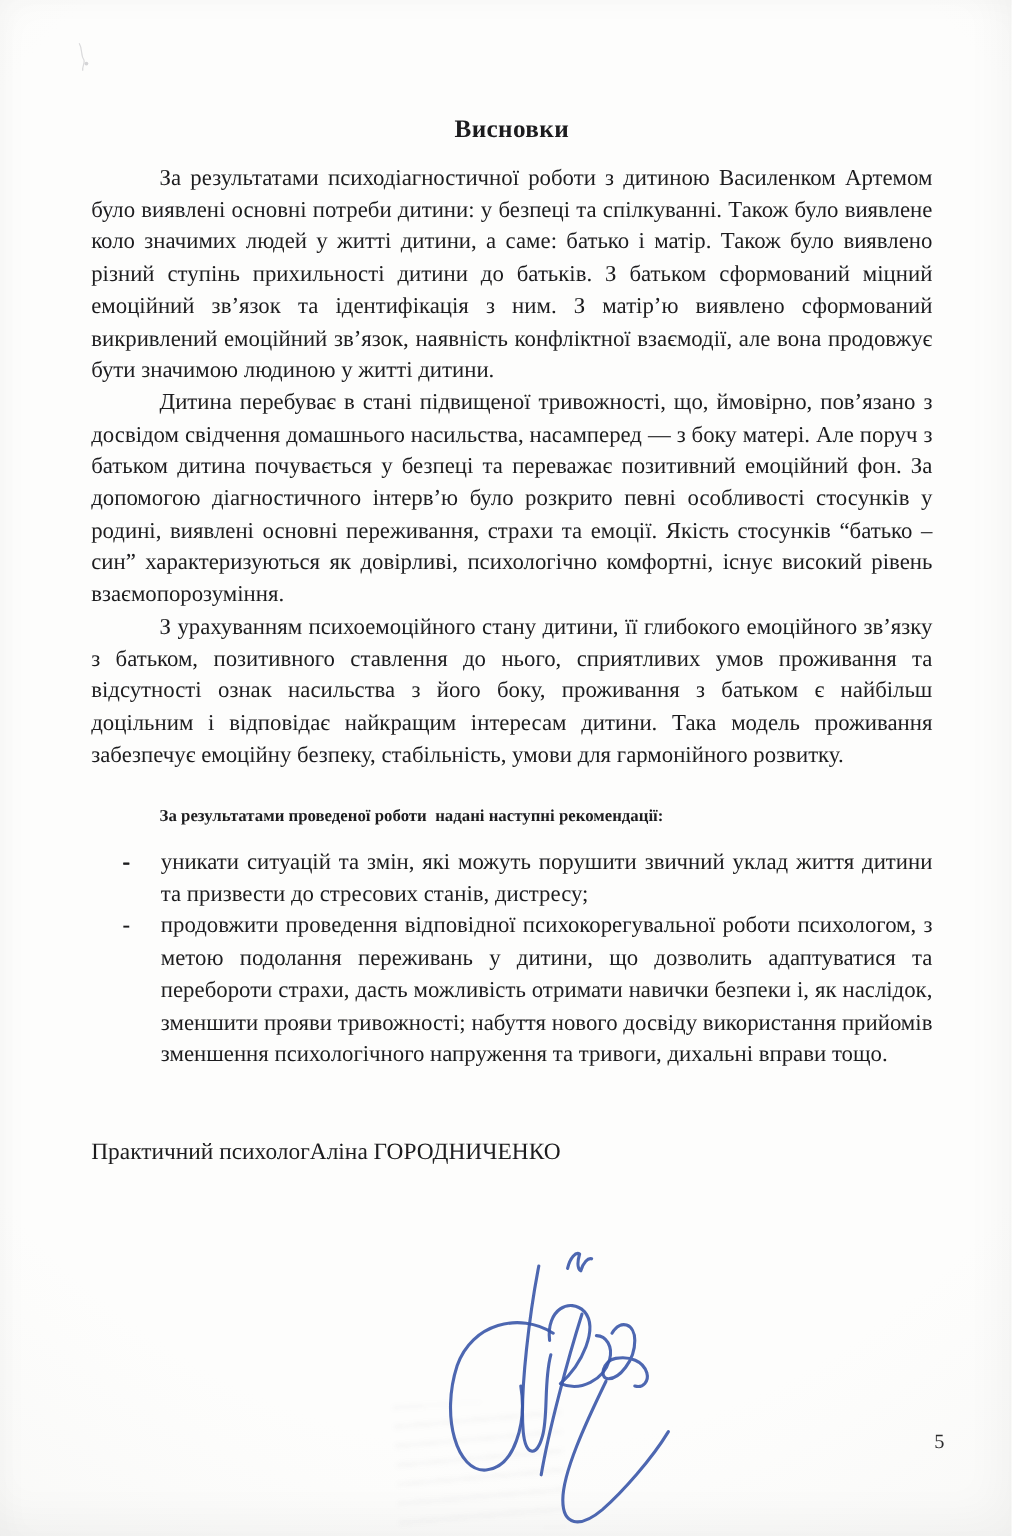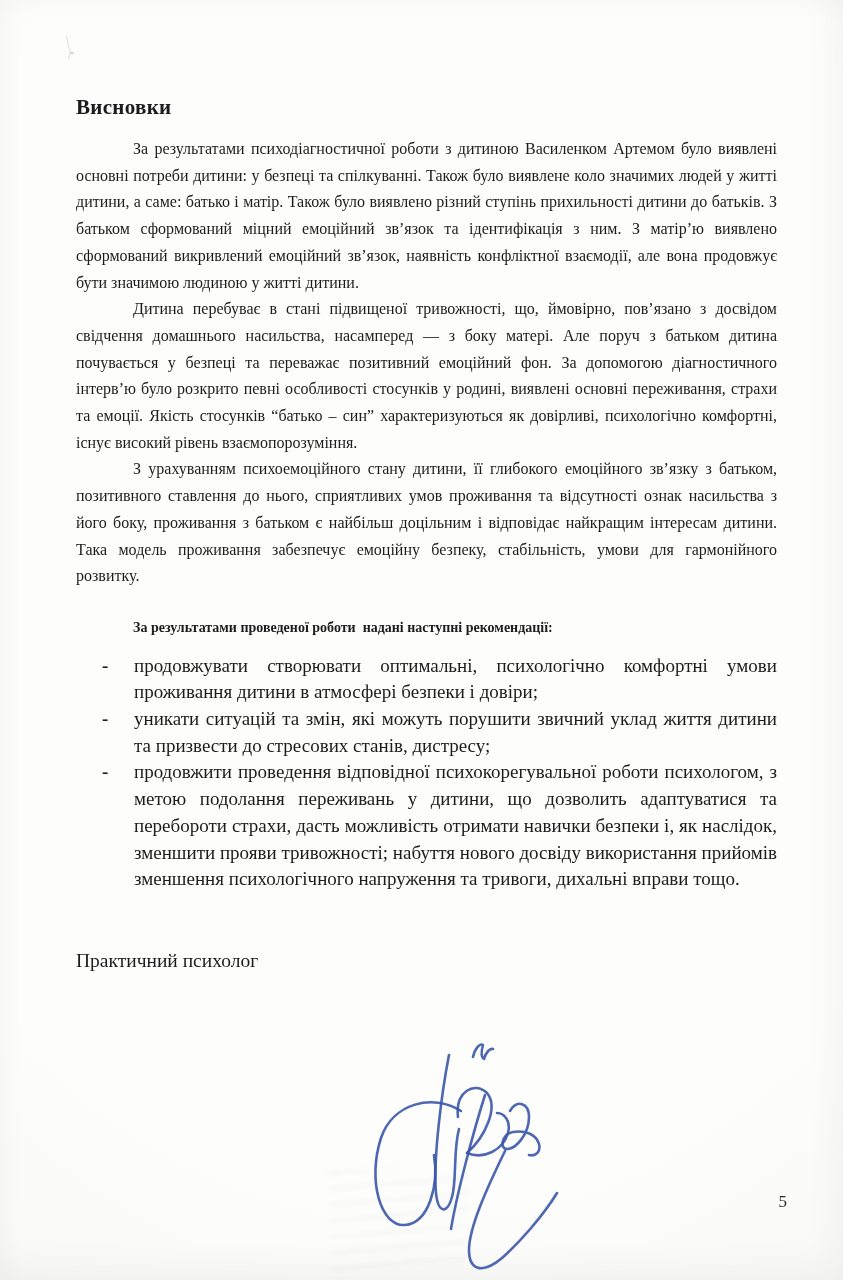--- a/index.html
+++ b/index.html
@@ -12,29 +12,29 @@
     color:#1c1c1e;
     background:
       radial-gradient(125% 95% at 50% 42%, #fdfdfc 55%, #f3f3f1 100%),
       #fbfbfa;
     box-shadow: inset -10px -16px 34px rgba(0,0,0,.035), inset 8px 6px 24px rgba(0,0,0,.02);
     box-sizing:border-box;
     padding:94px 66px 0 76px;
   }
   .doc-title{
     margin:0 0 16px 0;
-    text-align:left;
+    text-align:center;
     font-size:21px;
     font-weight:bold;
     line-height:26px;
     letter-spacing:.3px;
   }
   .body-text p{
     margin:0;
-    font-size:16px;
+    font-size:19px;
     line-height:26.7px;
     text-align:justify;
     text-indent:57px;
   }
   .rec-heading{
     margin:25px 0 0 0;
     font-size:14px;
     font-weight:bold;
     line-height:26.7px;
     text-indent:57px;
@@ -111,34 +111,34 @@
     <p>За результатами психодіагностичної роботи з дитиною Василенком Артемом було виявлені основні потреби дитини: у безпеці та спілкуванні. Також було виявлене коло значимих людей у житті дитини, а саме: батько і матір. Також було виявлено різний ступінь прихильності дитини до батьків. З батьком сформований міцний емоційний зв’язок та ідентифікація з ним. З матір’ю виявлено сформований викривлений емоційний зв’язок, наявність конфліктної взаємодії, але вона продовжує бути значимою людиною у житті дитини.</p>
     <p>Дитина перебуває в стані підвищеної тривожності, що, ймовірно, пов’язано з досвідом свідчення домашнього насильства, насамперед — з боку матері. Але поруч з батьком дитина почувається у безпеці та переважає позитивний емоційний фон. За допомогою діагностичного інтерв’ю було розкрито певні особливості стосунків у родині, виявлені основні переживання, страхи та емоції. Якість стосунків “батько – син” характеризуються як довірливі, психологічно комфортні, існує високий рівень взаємопорозуміння.</p>
     <p>З урахуванням психоемоційного стану дитини, її глибокого емоційного зв’язку з батьком, позитивного ставлення до нього, сприятливих умов проживання та відсутності ознак насильства з його боку, проживання з батьком є найбільш доцільним і відповідає найкращим інтересам дитини. Така модель проживання забезпечує емоційну безпеку, стабільність, умови для гармонійного розвитку.</p>
   </div>
 
   <p class="rec-heading">За результатами проведеної роботи  надані наступні рекомендації:</p>
 
   <ul class="rec-list">
     <li>
       <span class="marker">-</span>
-      <span>продовжувати створювати оптимальні, психологічно комфортні умови проживання дитини в атмосфері безпеки і довіри;</span>
     </li>
     <li>
       <span class="marker">-</span>
       <span>уникати ситуацій та змін, які можуть порушити звичний уклад життя дитини та призвести до стресових станів, дистресу;</span>
     </li>
     <li>
       <span class="marker">-</span>
       <span>продовжити проведення відповідної психокорегувальної роботи психологом,  з метою подолання переживань у дитини, що дозволить адаптуватися та перебороти страхи, дасть можливість отримати навички безпеки і, як наслідок, зменшити прояви тривожності; набуття нового досвіду використання прийомів зменшення психологічного напруження та тривоги, дихальні вправи тощо.</span>
     </li>
   </ul>
 
   <div class="sig-row">
     <span>Практичний психолог</span>
+    <span>Аліна ГОРОДНИЧЕНКО</span>
   </div>
 
   <svg class="signature-svg" viewBox="0 0 237 248" aria-hidden="true">
     <path d="M128,24 C130,15 135,10 138,12 C136,19 136,24 139,26 C141,19 145,15 148,16" stroke="#3a57a8"></path>
     <path d="M104,22 C97,58 88,125 91,160 C93,180 102,182 107,164 C112,147 108,118 114,96" stroke="#3a57a8"></path>
     <path d="M116,78 C88,60 48,70 36,105 C22,148 36,194 60,192 C84,190 94,152 89,122" stroke="#3a57a8"></path>
     <path d="M113,84 C110,58 130,48 142,60 C154,74 140,104 122,120 C139,127 158,117 163,100 C166,89 160,80 152,80" stroke="#3a57a8"></path>
     <path d="M140,62 C128,100 112,160 106,196" stroke="#3a57a8"></path>
     <path d="M165,78 C172,66 184,70 184,84 C184,101 171,116 162,116 C154,116 157,101 168,99 C180,97 191,101 194,111 C196,118 191,124 184,122" stroke="#3a57a8"></path>
     <path d="M160,118 C143,153 124,194 124,217 C124,238 138,241 157,225 C174,210 198,183 212,160" stroke="#3a57a8"></path>

